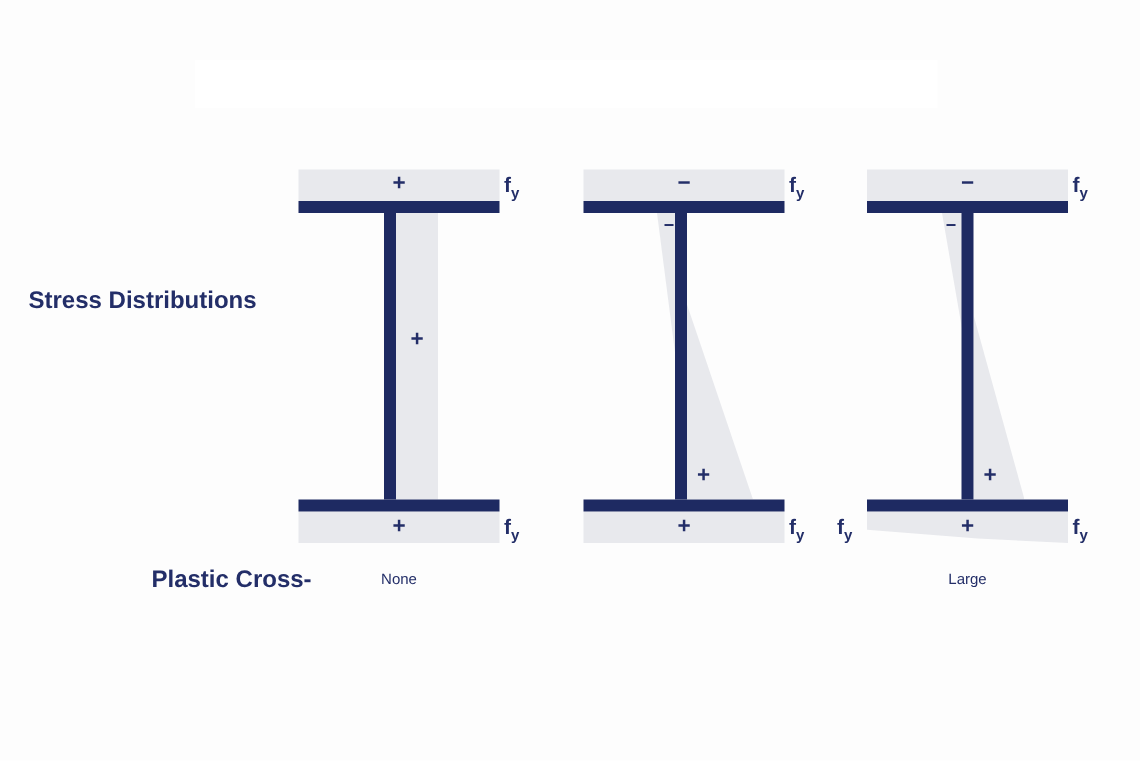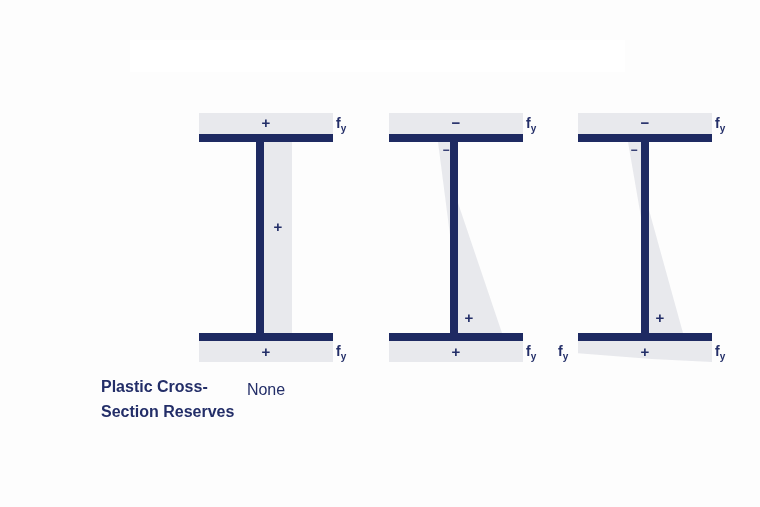--- a/index.html
+++ b/index.html
@@ -59,32 +59,32 @@
   .b3-s-up{left:56px;top:37px;}
   .b3-s-low{left:82px;top:204px;}
   
   .fy{position:absolute;color:var(--text-navy);font-size:14px;font-weight:600;line-height:1.2;white-space:nowrap;}
   .fy sub{font-size:10px;font-weight:600;}
   .fy-top-right{left:137px;top:2px;}
   .fy-bottom-right{left:137px;top:230px;}
   .fy-bottom-left{left:-20px;top:230px;}
   
   .col-label{position:absolute;left:-20px;top:268px;width:174px;text-align:center;
-    color:var(--text-navy);font-size:16px;font-weight:500;white-space:nowrap;}
+    color:var(--text-navy);font-size:10px;font-weight:500;white-space:nowrap;}
 </style>
 </head>
 <body>
 
 <div class="canvas">
 
   <div class="abs white-panel"></div>
 
+  <div class="abs title-line title-1">Stress Distributions</div>
 
   <div class="abs rowlab-line rowlab-1">Plastic Cross-</div>
-  <div class="abs rowlab-line rowlab-2">Section Reserves</div>
 
   <div class="beam beam-1">
     <div class="shape gray top-rect"></div>
     <div class="shape gray b1-strip"></div>
     <div class="shape gray bottom-rect"></div>
     <div class="shape navy flange-top"></div>
     <div class="shape navy web"></div>
     <div class="shape navy flange-bottom"></div>
     <span class="sign s-top">+</span>
     <span class="sign b1-s-mid">+</span>
@@ -118,15 +118,16 @@
     <div class="shape navy flange-top"></div>
     <div class="shape navy web"></div>
     <div class="shape navy flange-bottom"></div>
     <span class="sign s-top">−</span>
     <span class="sign small b3-s-up">−</span>
     <span class="sign b3-s-low">+</span>
     <span class="sign s-bottom">+</span>
     <span class="fy fy-top-right"><span>f</span><sub>y</sub></span>
     <span class="fy fy-bottom-left"><span>f</span><sub>y</sub></span>
     <span class="fy fy-bottom-right"><span>f</span><sub>y</sub></span>
+    <div class="col-label">Large</div>
   </div>
 
 </div>
 
 </body></html>

